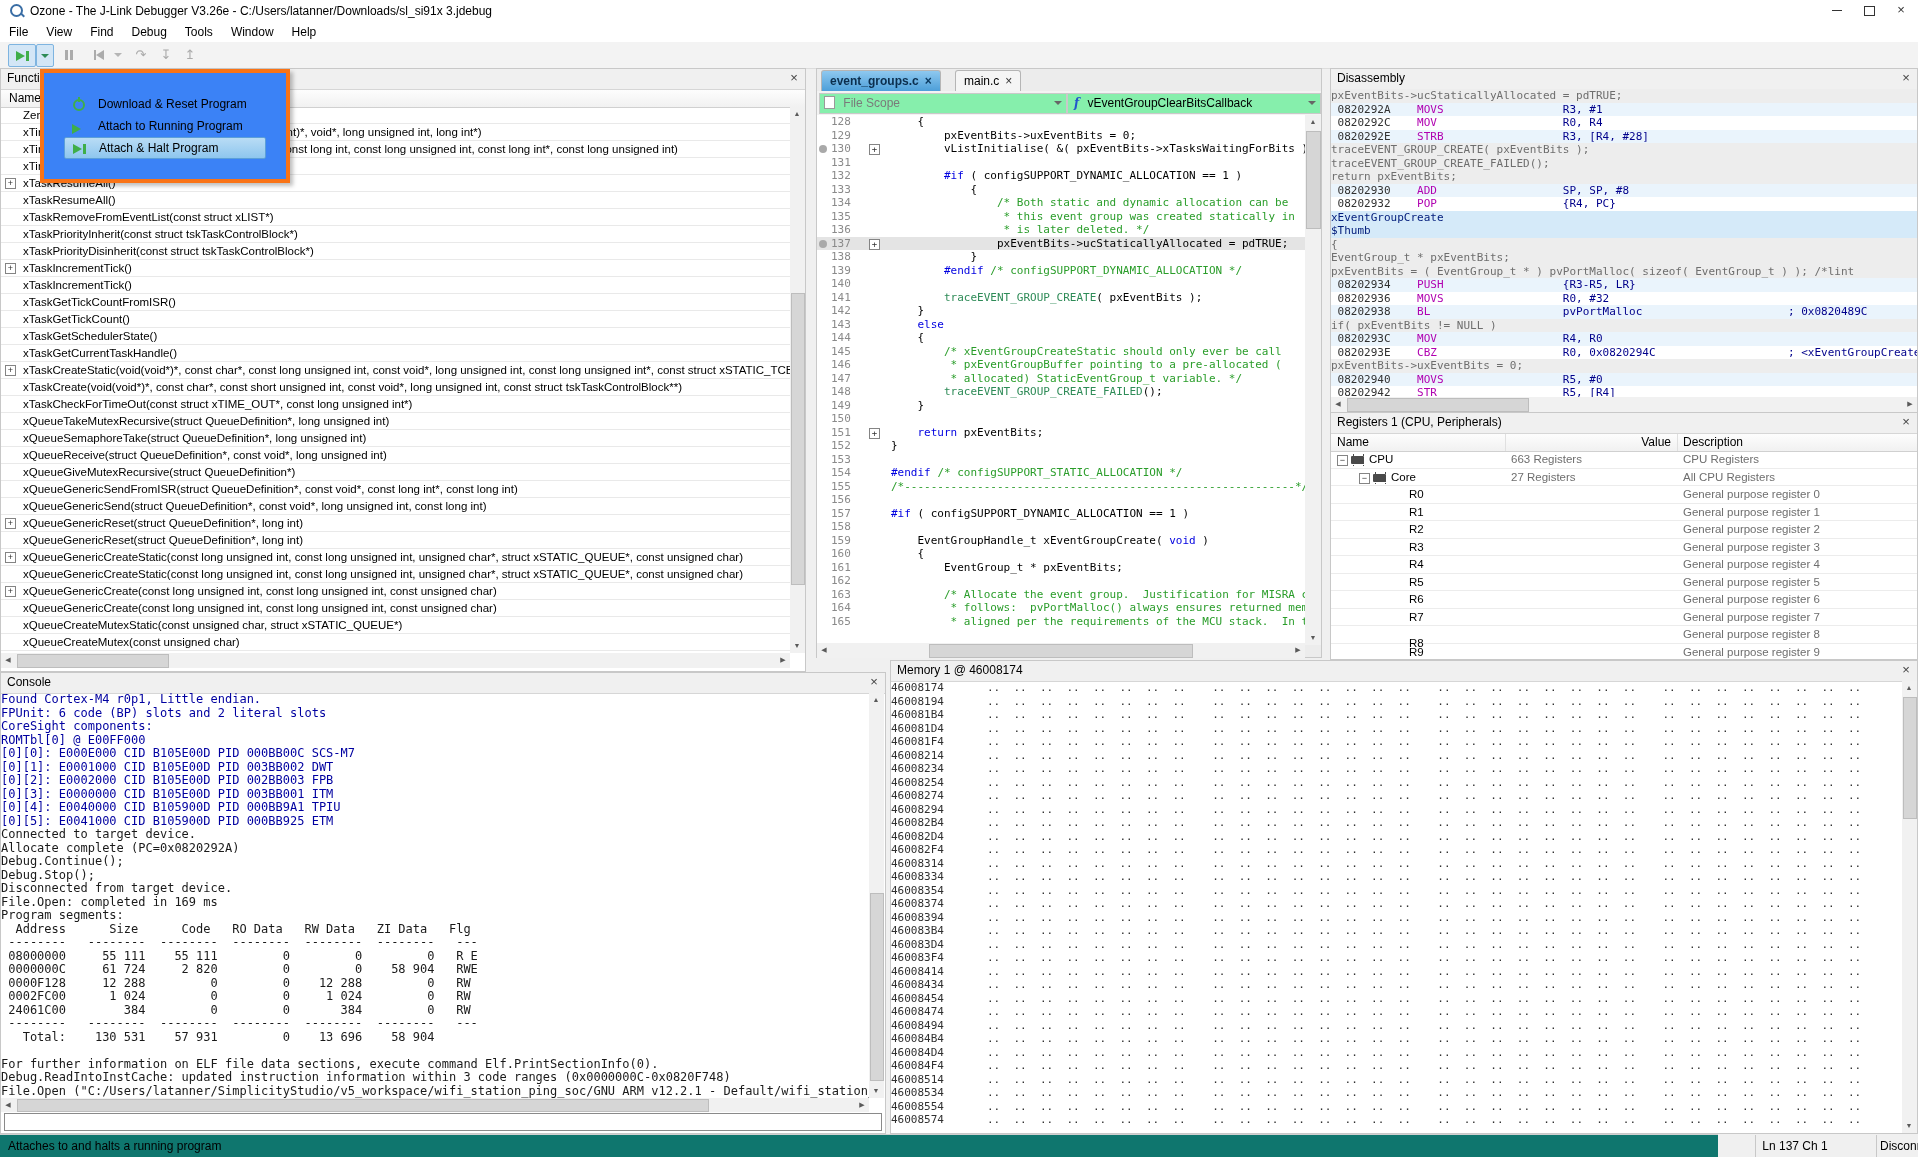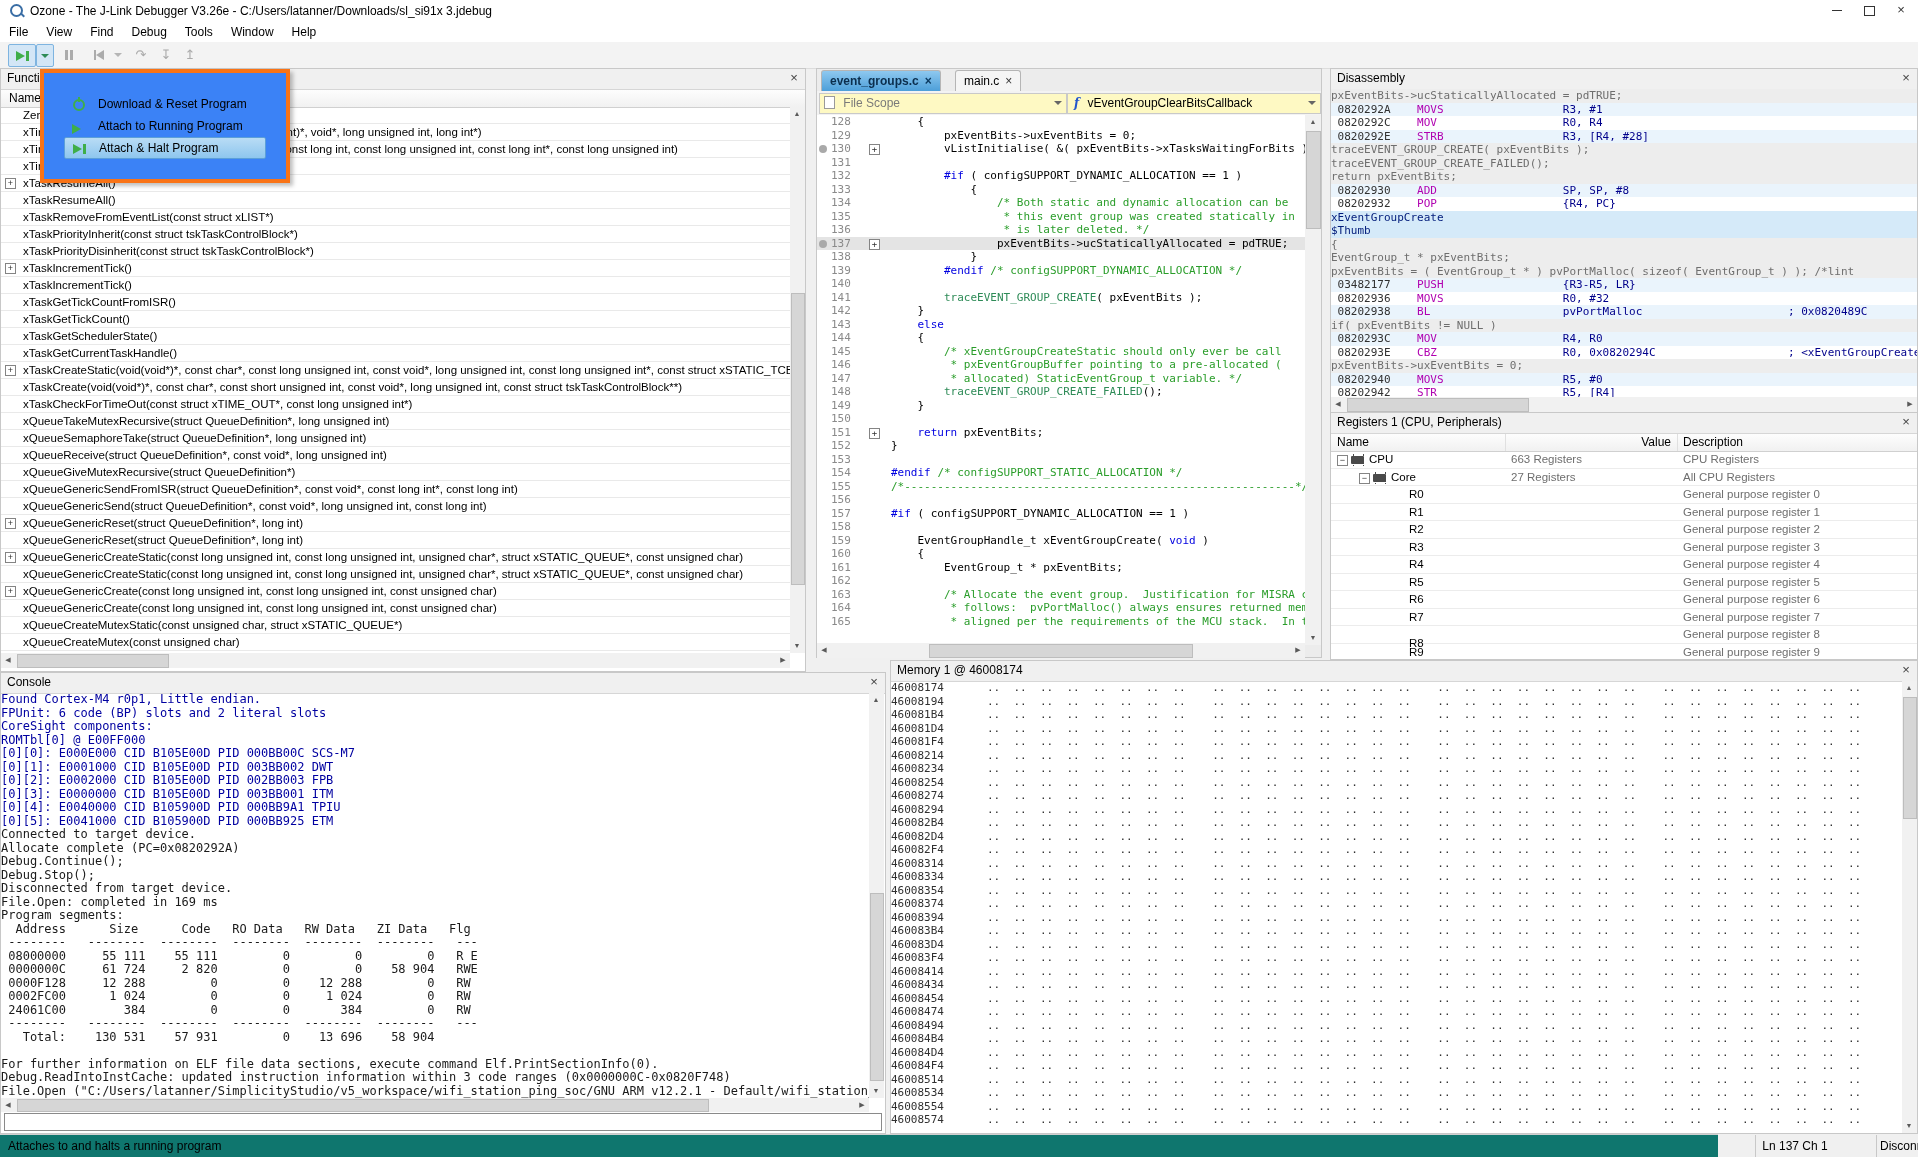--- a/index.html
+++ b/index.html
@@ -49,21 +49,21 @@
   .sbthumb{background:#d6d6d6;border:1px solid #bdbdbd;position:absolute;}
   .sbarrow{position:absolute;font-size:7px;color:#5a5a5a;text-align:center;line-height:14px;width:14px;height:14px;}
   
   #editor{left:816px;top:68px;width:506px;height:590px;background:#ececec;border:1px solid #c8c8c8;box-sizing:border-box;}
   #tabbar{position:absolute;left:0;top:0;width:100%;height:22px;background:#ececec;border-bottom:1px solid #c8c8c8;}
   .tab{position:absolute;top:1px;height:20px;font-size:12px;line-height:20px;padding:0 8px;border:1px solid #b5b5b5;border-bottom:none;border-radius:3px 3px 0 0;background:#f5f5f5;white-space:nowrap;}
   .tab.active{background:linear-gradient(#8ec8ef,#4d9fd9);font-weight:bold;color:#0b2e4d;}
   .tabx{margin-left:6px;color:#333;}
   .tab.active .tabx{color:#0b3a61;}
   #scopebar{position:absolute;left:0;top:22px;width:100%;height:24px;background:#f3f3f3;border-bottom:1px solid #cfcfcf;font-size:12px;}
-  .combo{position:absolute;top:2px;height:19px;background:#fef9c3;border:1px solid #c9c9c9;line-height:18px;}
+  .combo{position:absolute;top:2px;height:19px;background:#86efac;border:1px solid #c9c9c9;line-height:18px;}
   .combo .arr{position:absolute;right:4px;top:7px;width:0;height:0;border-top:4px solid #666;border-left:4px solid transparent;border-right:4px solid transparent;}
   .pageicon{display:inline-block;width:9px;height:11px;border:1px solid #9a9a9a;background:#fff;margin:0 5px -2px 4px;}
   .fico{font-family:"DejaVu Serif",serif;font-style:italic;color:#2255cc;font-weight:bold;padding:0 5px 0 6px;}
   #codearea{position:absolute;left:0;top:46px;width:488px;height:530px;background:#fff;overflow:hidden;}
   .cl{position:relative;height:13.5px;white-space:pre;font-family:"DejaVu Sans Mono",monospace;font-size:11px;line-height:13.5px;}
   .cl.hl{background:#e4e4e4;}
   .gut{position:absolute;left:0;top:0;width:70px;height:13.5px;background:#fff;}
   .cl.hl .gut{background:#e4e4e4;}
   .lnum{position:absolute;left:14px;top:0;width:32px;text-align:left;color:#8a8a8a;}
   .bpdot{position:absolute;left:2px;top:3px;width:8px;height:8px;border-radius:50%;background:#a9a9a9;}
@@ -289,21 +289,21 @@
         <div class="dl src">traceEVENT_GROUP_CREATE( pxEventBits );</div>
         <div class="dl src">traceEVENT_GROUP_CREATE_FAILED();</div>
         <div class="dl src">return pxEventBits;</div>
         <div class="dl alt"><span class="d-a"> 08202930    </span><span class="d-m">ADD                   </span><span class="d-o">SP, SP, #8</span></div>
         <div class="dl"><span class="d-a"> 08202932    </span><span class="d-m">POP                   </span><span class="d-o">{R4, PC}</span></div>
         <div class="dl lbl">xEventGroupCreate</div>
         <div class="dl lbl">$Thumb</div>
         <div class="dl src">{</div>
         <div class="dl src">EventGroup_t * pxEventBits;</div>
         <div class="dl src">pxEventBits = ( EventGroup_t * ) pvPortMalloc( sizeof( EventGroup_t ) ); /*lint</div>
-        <div class="dl alt"><span class="d-a"> 03482177    </span><span class="d-m">PUSH                  </span><span class="d-o">{R3-R5, LR}</span></div>
+        <div class="dl alt"><span class="d-a"> 08202934    </span><span class="d-m">PUSH                  </span><span class="d-o">{R3-R5, LR}</span></div>
         <div class="dl"><span class="d-a"> 08202936    </span><span class="d-m">MOVS                  </span><span class="d-o">R0, #32</span></div>
         <div class="dl alt"><span class="d-a"> 08202938    </span><span class="d-m">BL                    </span><span class="d-o">pvPortMalloc                      </span><span class="d-c">; 0x0820489C</span></div>
         <div class="dl src">if( pxEventBits != NULL )</div>
         <div class="dl alt"><span class="d-a"> 0820293C    </span><span class="d-m">MOV                   </span><span class="d-o">R4, R0</span></div>
         <div class="dl"><span class="d-a"> 0820293E    </span><span class="d-m">CBZ                   </span><span class="d-o">R0, 0x0820294C                    </span><span class="d-c">; &lt;xEventGroupCreate&gt;+0x</span></div>
         <div class="dl src">pxEventBits-&gt;uxEventBits = 0;</div>
         <div class="dl alt"><span class="d-a"> 08202940    </span><span class="d-m">MOVS                  </span><span class="d-o">R5, #0</span></div>
         <div class="dl"><span class="d-a"> 08202942    </span><span class="d-m">STR                   </span><span class="d-o">R5, [R4]</span></div>
       </div>
     <div class="sb" style="left:0;top:328px;width:586px;height:15px;">

